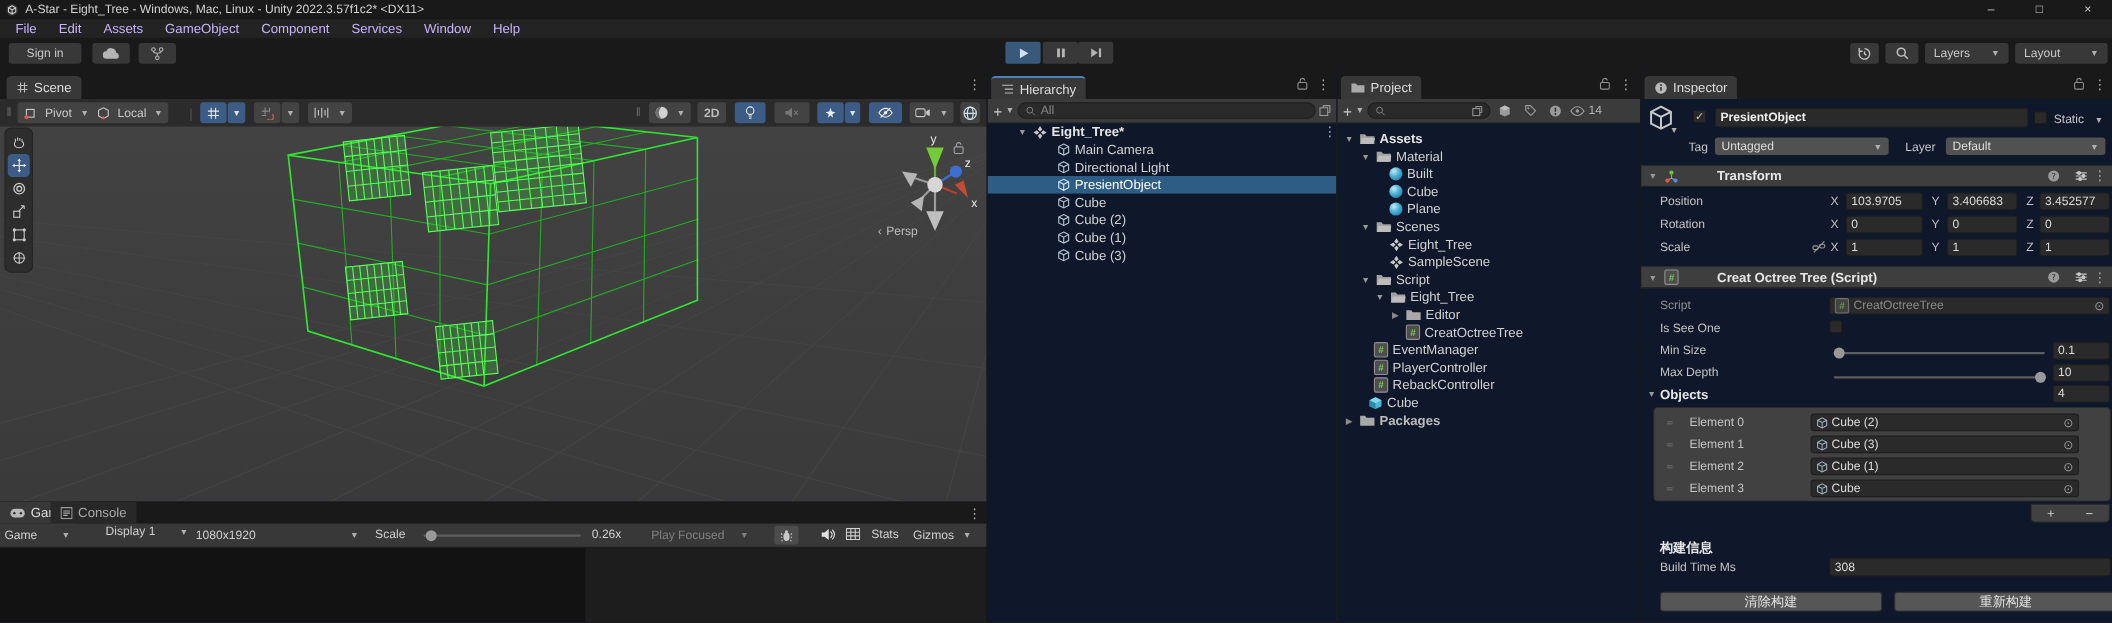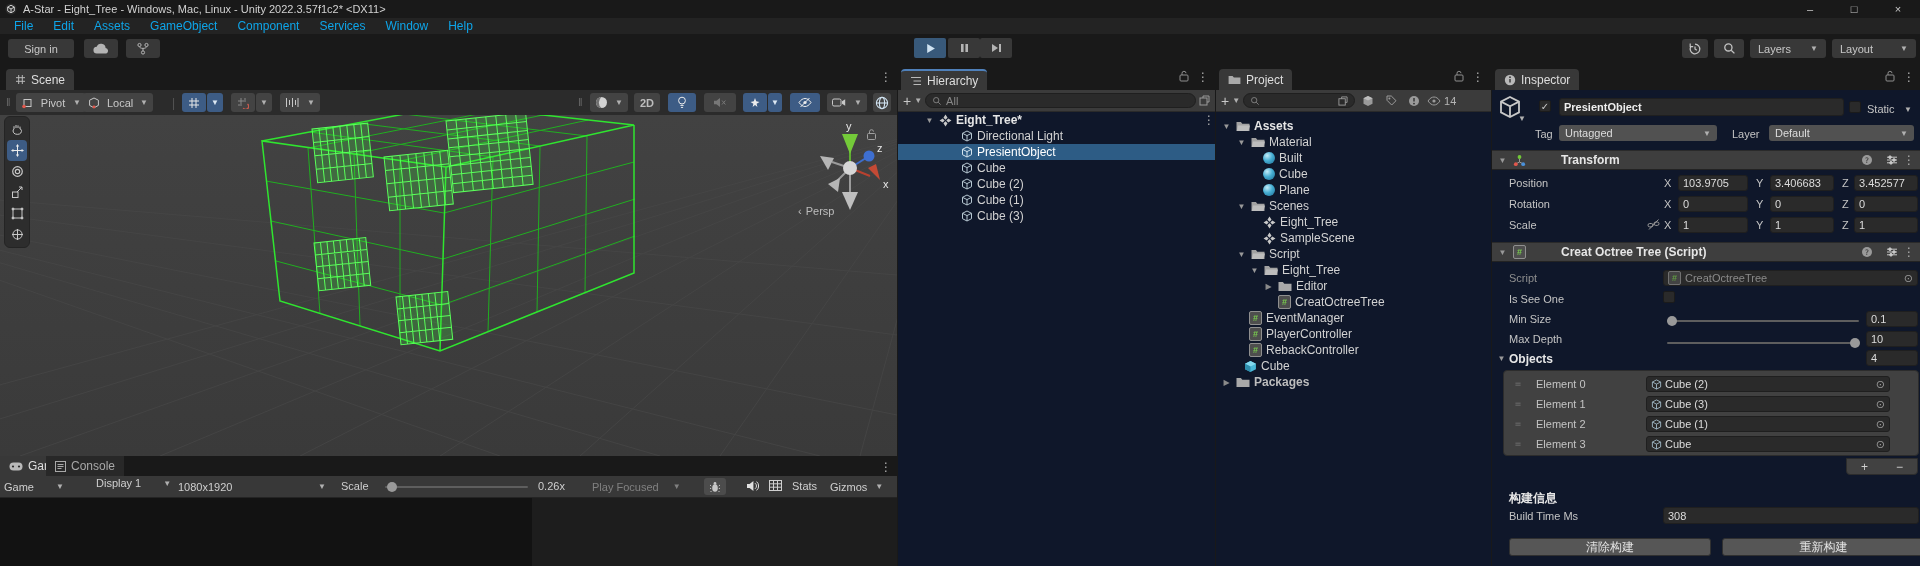--- a/index.html
+++ b/index.html
@@ -6,21 +6,21 @@
   #app{position:relative;width:1920px;height:566px;background:#383838;overflow:hidden;
        font-family:"Liberation Sans","DejaVu Sans",sans-serif;font-size:12px;color:#cfcfcf;cursor:default;}
   .abs{position:absolute;}
   .flex{display:flex;align-items:center;}
   .ic{display:inline-flex;align-items:center;justify-content:center;flex:none;}
   svg{display:block;}
   
   .titlebar{left:0;top:0;width:1920px;height:18px;background:#191919;color:#d2d2d2;font-size:11px;}
   .winbtn{width:44px;height:18px;display:flex;align-items:center;justify-content:center;color:#c8c8c8;font-size:11px;}
   .menubar{left:0;top:18px;width:1920px;height:16px;background:#232323;display:flex;align-items:center;padding-left:4px;box-sizing:border-box;}
-  .menuitem{padding:0 10px;color:#0ea5e9;font-size:12px;height:16px;display:flex;align-items:center;}
+  .menuitem{padding:0 10px;color:#c4b5fd;font-size:12px;height:16px;display:flex;align-items:center;}
   .toolbar{left:0;top:34px;width:1920px;height:28px;background:#191919;}
   .tbtn{position:absolute;top:5px;height:19px;background:#383838;border-radius:3px;display:flex;align-items:center;justify-content:center;gap:5px;color:#c8c8c8;font-size:11px;padding:0 8px;box-sizing:border-box;}
   .playbtn{position:absolute;top:4px;width:32px;height:20px;background:#383838;border-radius:2px;display:flex;align-items:center;justify-content:center;}
   .playbtn.on{background:#38597a;}
   .ddarrow{font-size:8px;color:#b0b0b0;}
   
   .panel{position:absolute;top:62px;height:504px;background:#0f172a;border-left:1px solid #191919;box-sizing:border-box;}
   .tabbar{position:absolute;left:0;top:0;right:0;height:28px;background:#191919;}
   .tab{position:absolute;bottom:0;height:21px;display:flex;align-items:center;gap:5px;padding:0 9px;background:#383838;border-radius:4px 4px 0 0;color:#dedede;font-size:12px;box-sizing:border-box;}
   .tab.focused{border-top:2px solid #4f80ba;}
@@ -531,20 +531,30 @@
           <span class="kebab">⋮</span>
       </div>
       <div class="trow">
           <span style="width:59px"></span>
         <span class="ic">
             <svg width="12" height="12" viewBox="0 0 12 12" fill="none" stroke="#b7c8d2">
               <path d="M6 1l4.5 2.3v5.4L6 11 1.5 8.7V3.3z"></path>
               <path d="M1.5 3.3L6 5.6l4.5-2.3M6 5.6V11"></path>
             </svg>
           </span>
+        <span>Main Camera</span>
+        </div>
+      <div class="trow">
+          <span style="width:59px"></span>
+        <span class="ic">
+            <svg width="12" height="12" viewBox="0 0 12 12" fill="none" stroke="#b7c8d2">
+              <path d="M6 1l4.5 2.3v5.4L6 11 1.5 8.7V3.3z"></path>
+              <path d="M1.5 3.3L6 5.6l4.5-2.3M6 5.6V11"></path>
+            </svg>
+          </span>
         <span>Directional Light</span>
         </div>
       <div class="trow sel">
           <span style="width:59px"></span>
         <span class="ic">
             <svg width="12" height="12" viewBox="0 0 12 12" fill="none" stroke="#d4e4ee">
               <path d="M6 1l4.5 2.3v5.4L6 11 1.5 8.7V3.3z"></path>
               <path d="M1.5 3.3L6 5.6l4.5-2.3M6 5.6V11"></path>
             </svg>
           </span>

